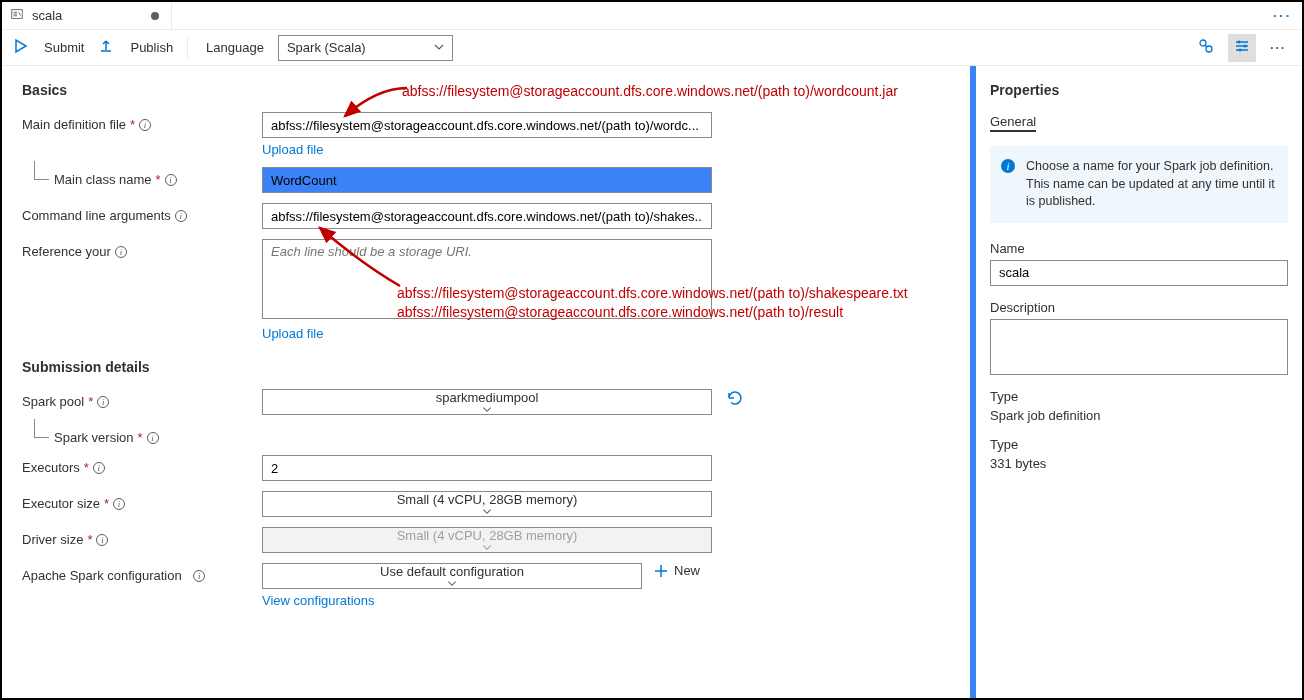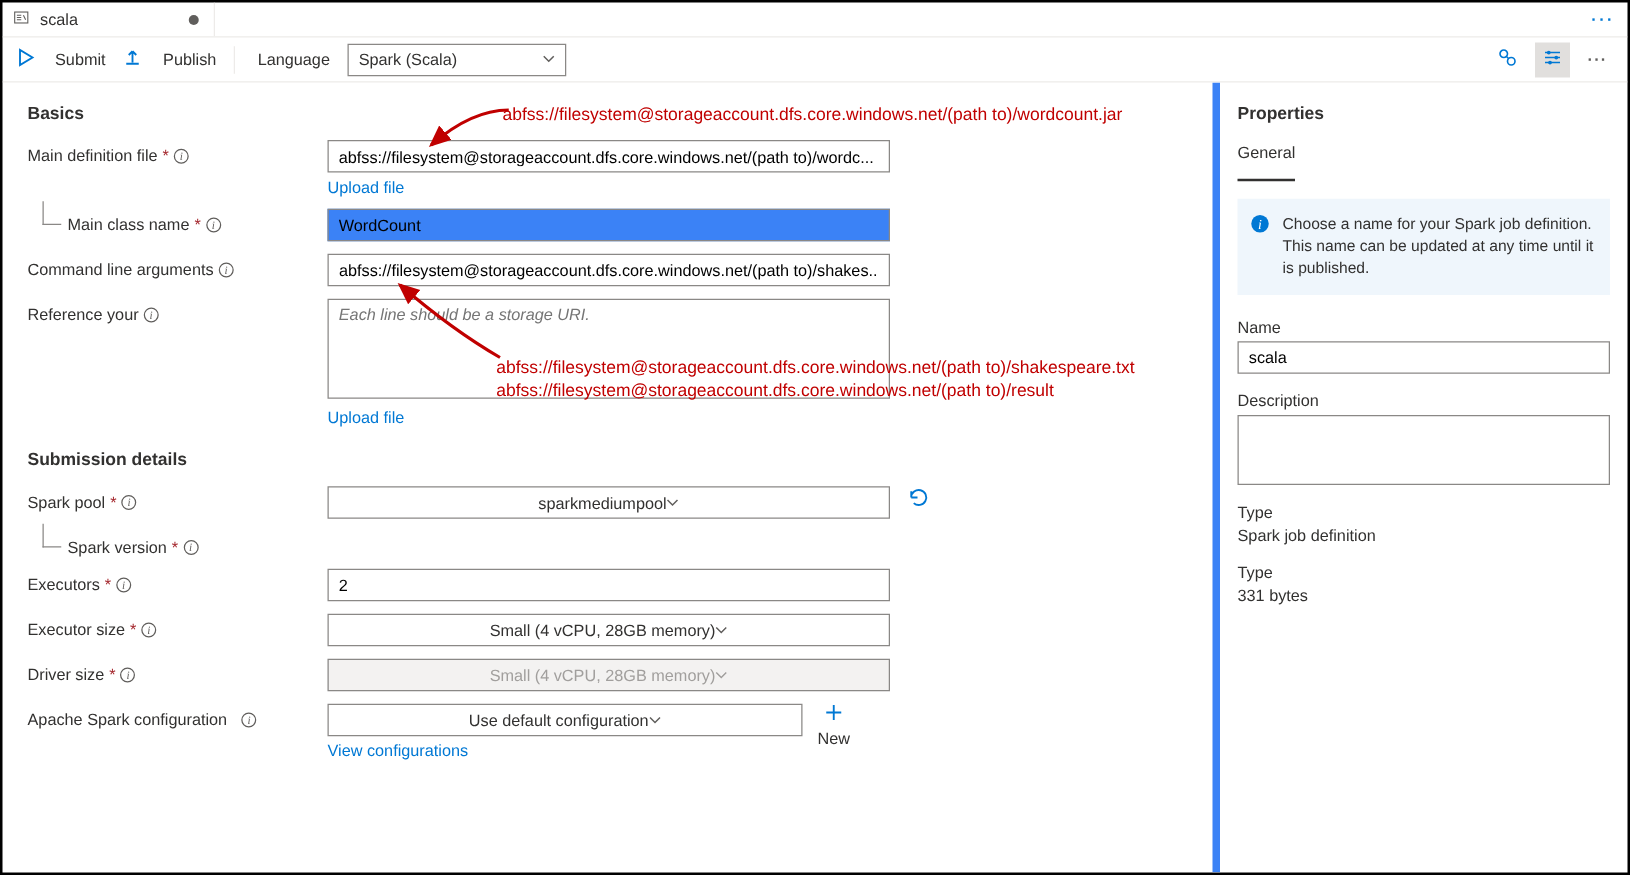--- a/index.html
+++ b/index.html
@@ -35,37 +35,37 @@
   .row { display: flex; align-items: flex-start; margin-bottom: 10px; }
   .row .label { width: 240px; padding-top: 5px; display: flex; align-items: center; gap: 4px; }
   .row .label.indent { padding-left: 32px; position: relative; }
   .row .label.indent::before { content: ""; position: absolute; left: 12px; top: -6px; width: 14px; height: 18px; border-left: 1px solid #8a8886; border-bottom: 1px solid #8a8886; }
   .req { color: #a4262c; }
   .info-icon { width: 12px; height: 12px; border: 1px solid #605e5c; border-radius: 50%; display: inline-flex; align-items: center; justify-content: center; font-size: 9px; color: #605e5c; cursor: help; }
   .info-icon::before { content: "i"; font-style: italic; font-family: Georgia, serif; }
   .ctrl { width: 450px; }
   .inp { width: 100%; height: 26px; border: 1px solid #8a8886; padding: 0 8px; font-size: 13px; outline: none; }
   .inp.highlight { background: #3b82f6; }
-  .sel { width: 100%; height: 26px; border: 1px solid #8a8886; display: flex; align-items: center; justify-content: center; padding: 0 8px; cursor: pointer; }
+  .sel { width: 100%; height: 26px; border: 1px solid #8a8886; display: flex; align-items: center; justify-content: flex-end; padding: 0 8px; cursor: pointer; flex-direction: column; }
   .sel.disabled { background: #f3f2f1; color: #a19f9d; }
   .sel.narrow { width: 380px; }
   .ta { width: 100%; height: 80px; border: 1px solid #8a8886; padding: 4px 8px; font-size: 13px; font-style: italic; color: #a19f9d; resize: none; font-family: inherit; outline: none; }
   .link { color: #0078d4; cursor: pointer; font-size: 13px; display: inline-block; margin-top: 4px; }
   .refresh { margin-left: 14px; cursor: pointer; }
   .refresh svg { width: 18px; height: 18px; }
-  .plusnew { display: flex; align-items: center; gap: 6px; margin-left: 12px; cursor: pointer; flex-direction: column; }
+  .plusnew { display: flex; align-items: center; gap: 6px; margin-left: 12px; cursor: pointer; }
   .plusnew svg { width: 14px; height: 14px; }
 
   
   .ann { position: absolute; color: #c00000; font-size: 14px; pointer-events: none; }
   .arrow { position: absolute; pointer-events: none; }
 
   
   .side h3 { margin-bottom: 16px; }
-  .side-tab { display: inline-block; padding-bottom: 14px; border-bottom: 2px solid #323130; font-weight: 400; margin-bottom: 14px; }
+  .side-tab { display: inline-block; padding-bottom: 1px; border-bottom: 2px solid #323130; font-weight: 400; margin-bottom: 14px; }
   .callout { background: #eff6fc; padding: 12px 12px 12px 36px; position: relative; font-size: 12.5px; line-height: 1.4; margin-bottom: 18px; }
   .callout .cicon { position: absolute; left: 10px; top: 12px; width: 16px; height: 16px; }
   .side label { display: block; font-size: 13px; margin-bottom: 4px; }
   .side .inp { margin-bottom: 14px; }
   .side .ta2 { width: 100%; height: 56px; border: 1px solid #8a8886; margin-bottom: 14px; }
   .kv { margin-bottom: 14px; }
   .kv .k { margin-bottom: 4px; }
 
   .chev { width: 10px; height: 10px; }
   .ellipsis { color: #605e5c; font-weight: bold; letter-spacing: 1px; }

